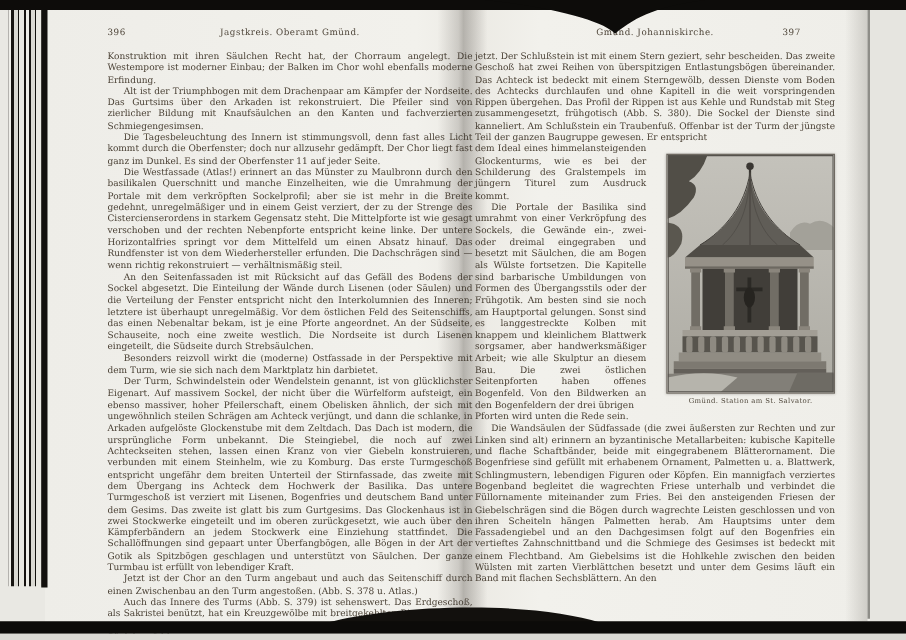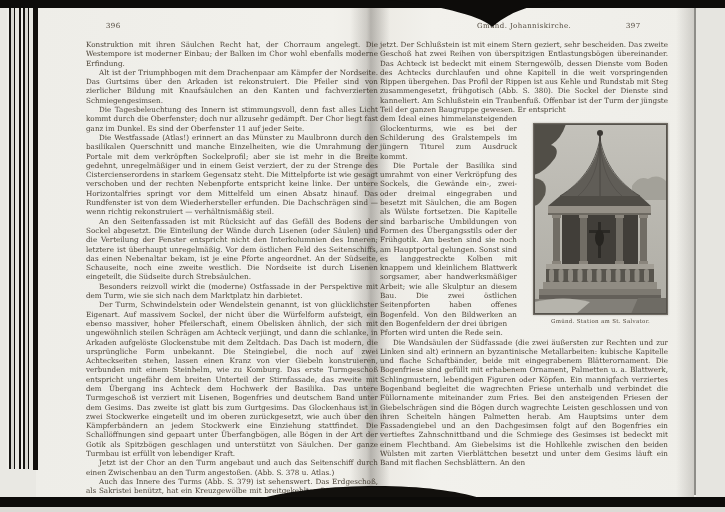--- a/index.html
+++ b/index.html
@@ -20,21 +20,21 @@
      background:linear-gradient(90deg,rgba(50,45,40,0) 0%,rgba(50,45,40,0.18) 42%,rgba(50,45,40,0.30) 52%,rgba(50,45,40,0) 100%);}
   .right-line{position:absolute;left:694px;top:6px;width:2px;height:489px;background:#8e8d88;}
   .right-margin{position:absolute;left:696px;top:8px;width:29px;height:489px;background:#e6e5e0;}
   .page-curl{position:absolute;left:676px;top:8px;width:18px;height:489px;
      background:linear-gradient(90deg,rgba(90,85,78,0) 0%,rgba(90,85,78,0.22) 100%);}
   
   .ink{color:#4a4135;}
   .lp{position:absolute;left:86px;top:22px;width:292px;}
   .rp{position:absolute;left:380px;top:22px;width:288px;}
   .headrow{display:flex;align-items:baseline;font-size:7px;letter-spacing:0.4px;color:#4e4539;}
-  .headrow .num{width:42px;margin-left:20px;}
+  .headrow .num{width:42px;}
   .headrow .num.right{text-align:left;}
   .headrow .title{flex:1;text-align:center;}
   .bodytext{margin-top:10px;font-size:7.2px;line-height:9.3px;text-align:justify;}
   p.para{margin:0;}
   .indent{text-indent:13px;}
   .colrow{display:flex;justify-content:space-between;}
   .coltext{width:137px;}
   figure.station{margin:9px 0 0 0;width:135px;}
   .photo-frame{border:1px solid #6f6a62;box-shadow:0 0 2px rgba(60,55,48,0.35);line-height:0;}
   figcaption{font-size:5.5px;letter-spacing:0.3px;text-align:center;color:#50483c;margin-top:3px;line-height:7px;}
@@ -42,20 +42,21 @@
 </head>
 <body>
 
 <div class="scan">
 
   <div class="spread"></div>
 
   <div class="lp ink">
     <div class="headrow">
       <span class="num">396</span>
+      <span class="title">Jagstkreis. Oberamt Gmünd.</span>
       <span class="num"></span>
     </div>
     <div class="bodytext">
       <p class="para">Konstruktion mit ihren Säulchen Recht hat, der Chorraum angelegt. Die Westempore ist moderner Einbau; der Balken im Chor wohl ebenfalls moderne Erfindung.</p>
       <p class="para indent">Alt ist der Triumphbogen mit dem Drachenpaar am Kämpfer der Nordseite. Das Gurtsims über den Arkaden ist rekonstruiert. Die Pfeiler sind von zierlicher Bildung mit Knaufsäulchen an den Kanten und fachverzierten Schmiegengesimsen.</p>
       <p class="para indent">Die Tagesbeleuchtung des Innern ist stimmungsvoll, denn fast alles Licht kommt durch die Oberfenster; doch nur allzusehr gedämpft. Der Chor liegt fast ganz im Dunkel. Es sind der Oberfenster 11 auf jeder Seite.</p>
       <p class="para indent">Die Westfassade (Atlas!) erinnert an das Münster zu Maulbronn durch den basilikalen Querschnitt und manche Einzelheiten, wie die Umrahmung der Portale mit dem verkröpften Sockelprofil; aber sie ist mehr in die Breite gedehnt, unregelmäßiger und in einem Geist verziert, der zu der Strenge des Cistercienserordens in starkem Gegensatz steht. Die Mittelpforte ist wie gesagt verschoben und der rechten Nebenpforte entspricht keine linke. Der untere Horizontalfries springt vor dem Mittelfeld um einen Absatz hinauf. Das Rundfenster ist von dem Wiederhersteller erfunden. Die Dachschrägen sind — wenn richtig rekonstruiert — verhältnismäßig steil.</p>
       <p class="para indent">An den Seitenfassaden ist mit Rücksicht auf das Gefäll des Bodens der Sockel abgesetzt. Die Einteilung der Wände durch Lisenen (oder Säulen) und die Verteilung der Fenster entspricht nicht den Interkolumnien des Inneren; letztere ist überhaupt unregelmäßig. Vor dem östlichen Feld des Seitenschiffs, das einen Nebenaltar bekam, ist je eine Pforte angeordnet. An der Südseite, Schauseite, noch eine zweite westlich. Die Nordseite ist durch Lisenen eingeteilt, die Südseite durch Strebsäulchen.</p>
       <p class="para indent">Besonders reizvoll wirkt die (moderne) Ostfassade in der Perspektive mit dem Turm, wie sie sich nach dem Marktplatz hin darbietet.</p>
       <p class="para indent">Der Turm, Schwindelstein oder Wendelstein genannt, ist von glücklichster Eigenart. Auf massivem Sockel, der nicht über die Würfelform aufsteigt, ein ebenso massiver, hoher Pfeilerschaft, einem Obelisken ähnlich, der sich mit ungewöhnlich steilen Schrägen am Achteck verjüngt, und dann die schlanke, in Arkaden aufgelöste Glockenstube mit dem Zeltdach. Das Dach ist modern, die ursprüngliche Form unbekannt. Die Steingiebel, die noch auf zwei Achteckseiten stehen, lassen einen Kranz von vier Giebeln konstruieren, verbunden mit einem Steinhelm, wie zu Komburg. Das erste Turmgeschoß entspricht ungefähr dem breiten Unterteil der Stirnfassade, das zweite mit dem Übergang ins Achteck dem Hochwerk der Basilika. Das untere Turmgeschoß ist verziert mit Lisenen, Bogenfries und deutschem Band unter dem Gesims. Das zweite ist glatt bis zum Gurtgesims. Das Glockenhaus ist in zwei Stockwerke eingeteilt und im oberen zurückgesetzt, wie auch über den Kämpferbändern an jedem Stockwerk eine Einziehung stattfindet. Die Schallöffnungen sind gepaart unter Überfangbögen, alle Bögen in der Art der Gotik als Spitzbögen geschlagen und unterstützt von Säulchen. Der ganze Turmbau ist erfüllt von lebendiger Kraft.</p>

